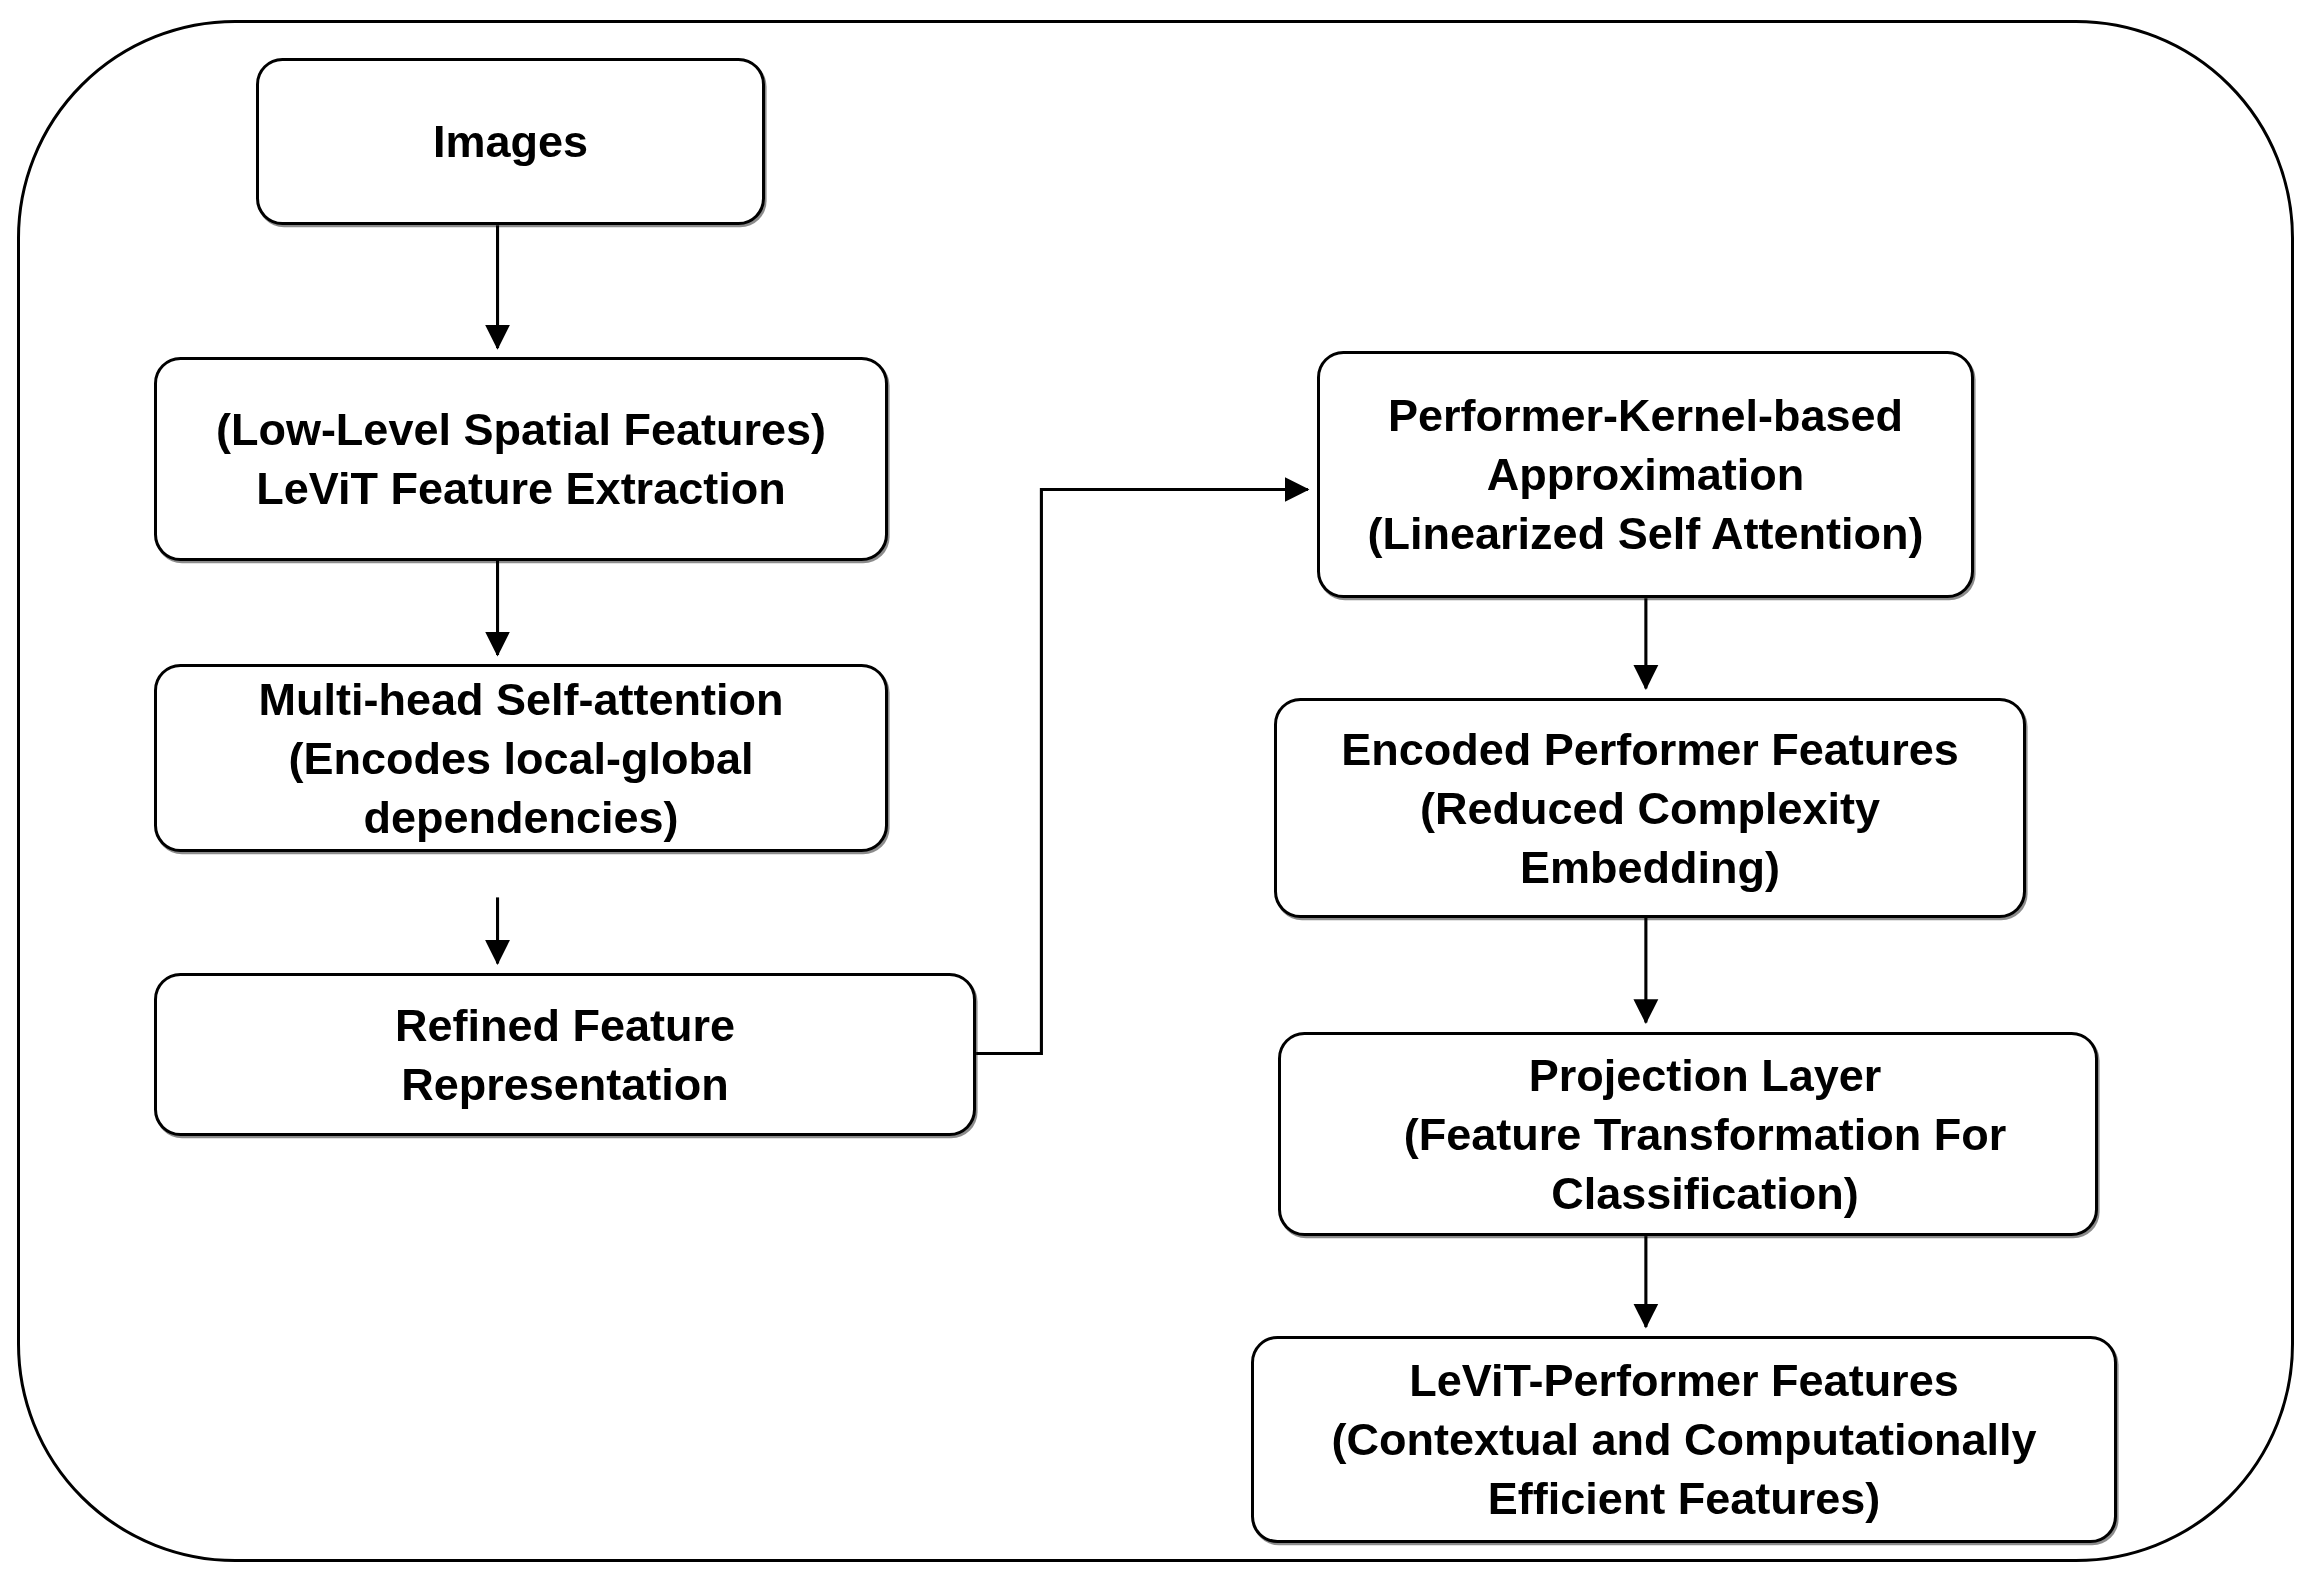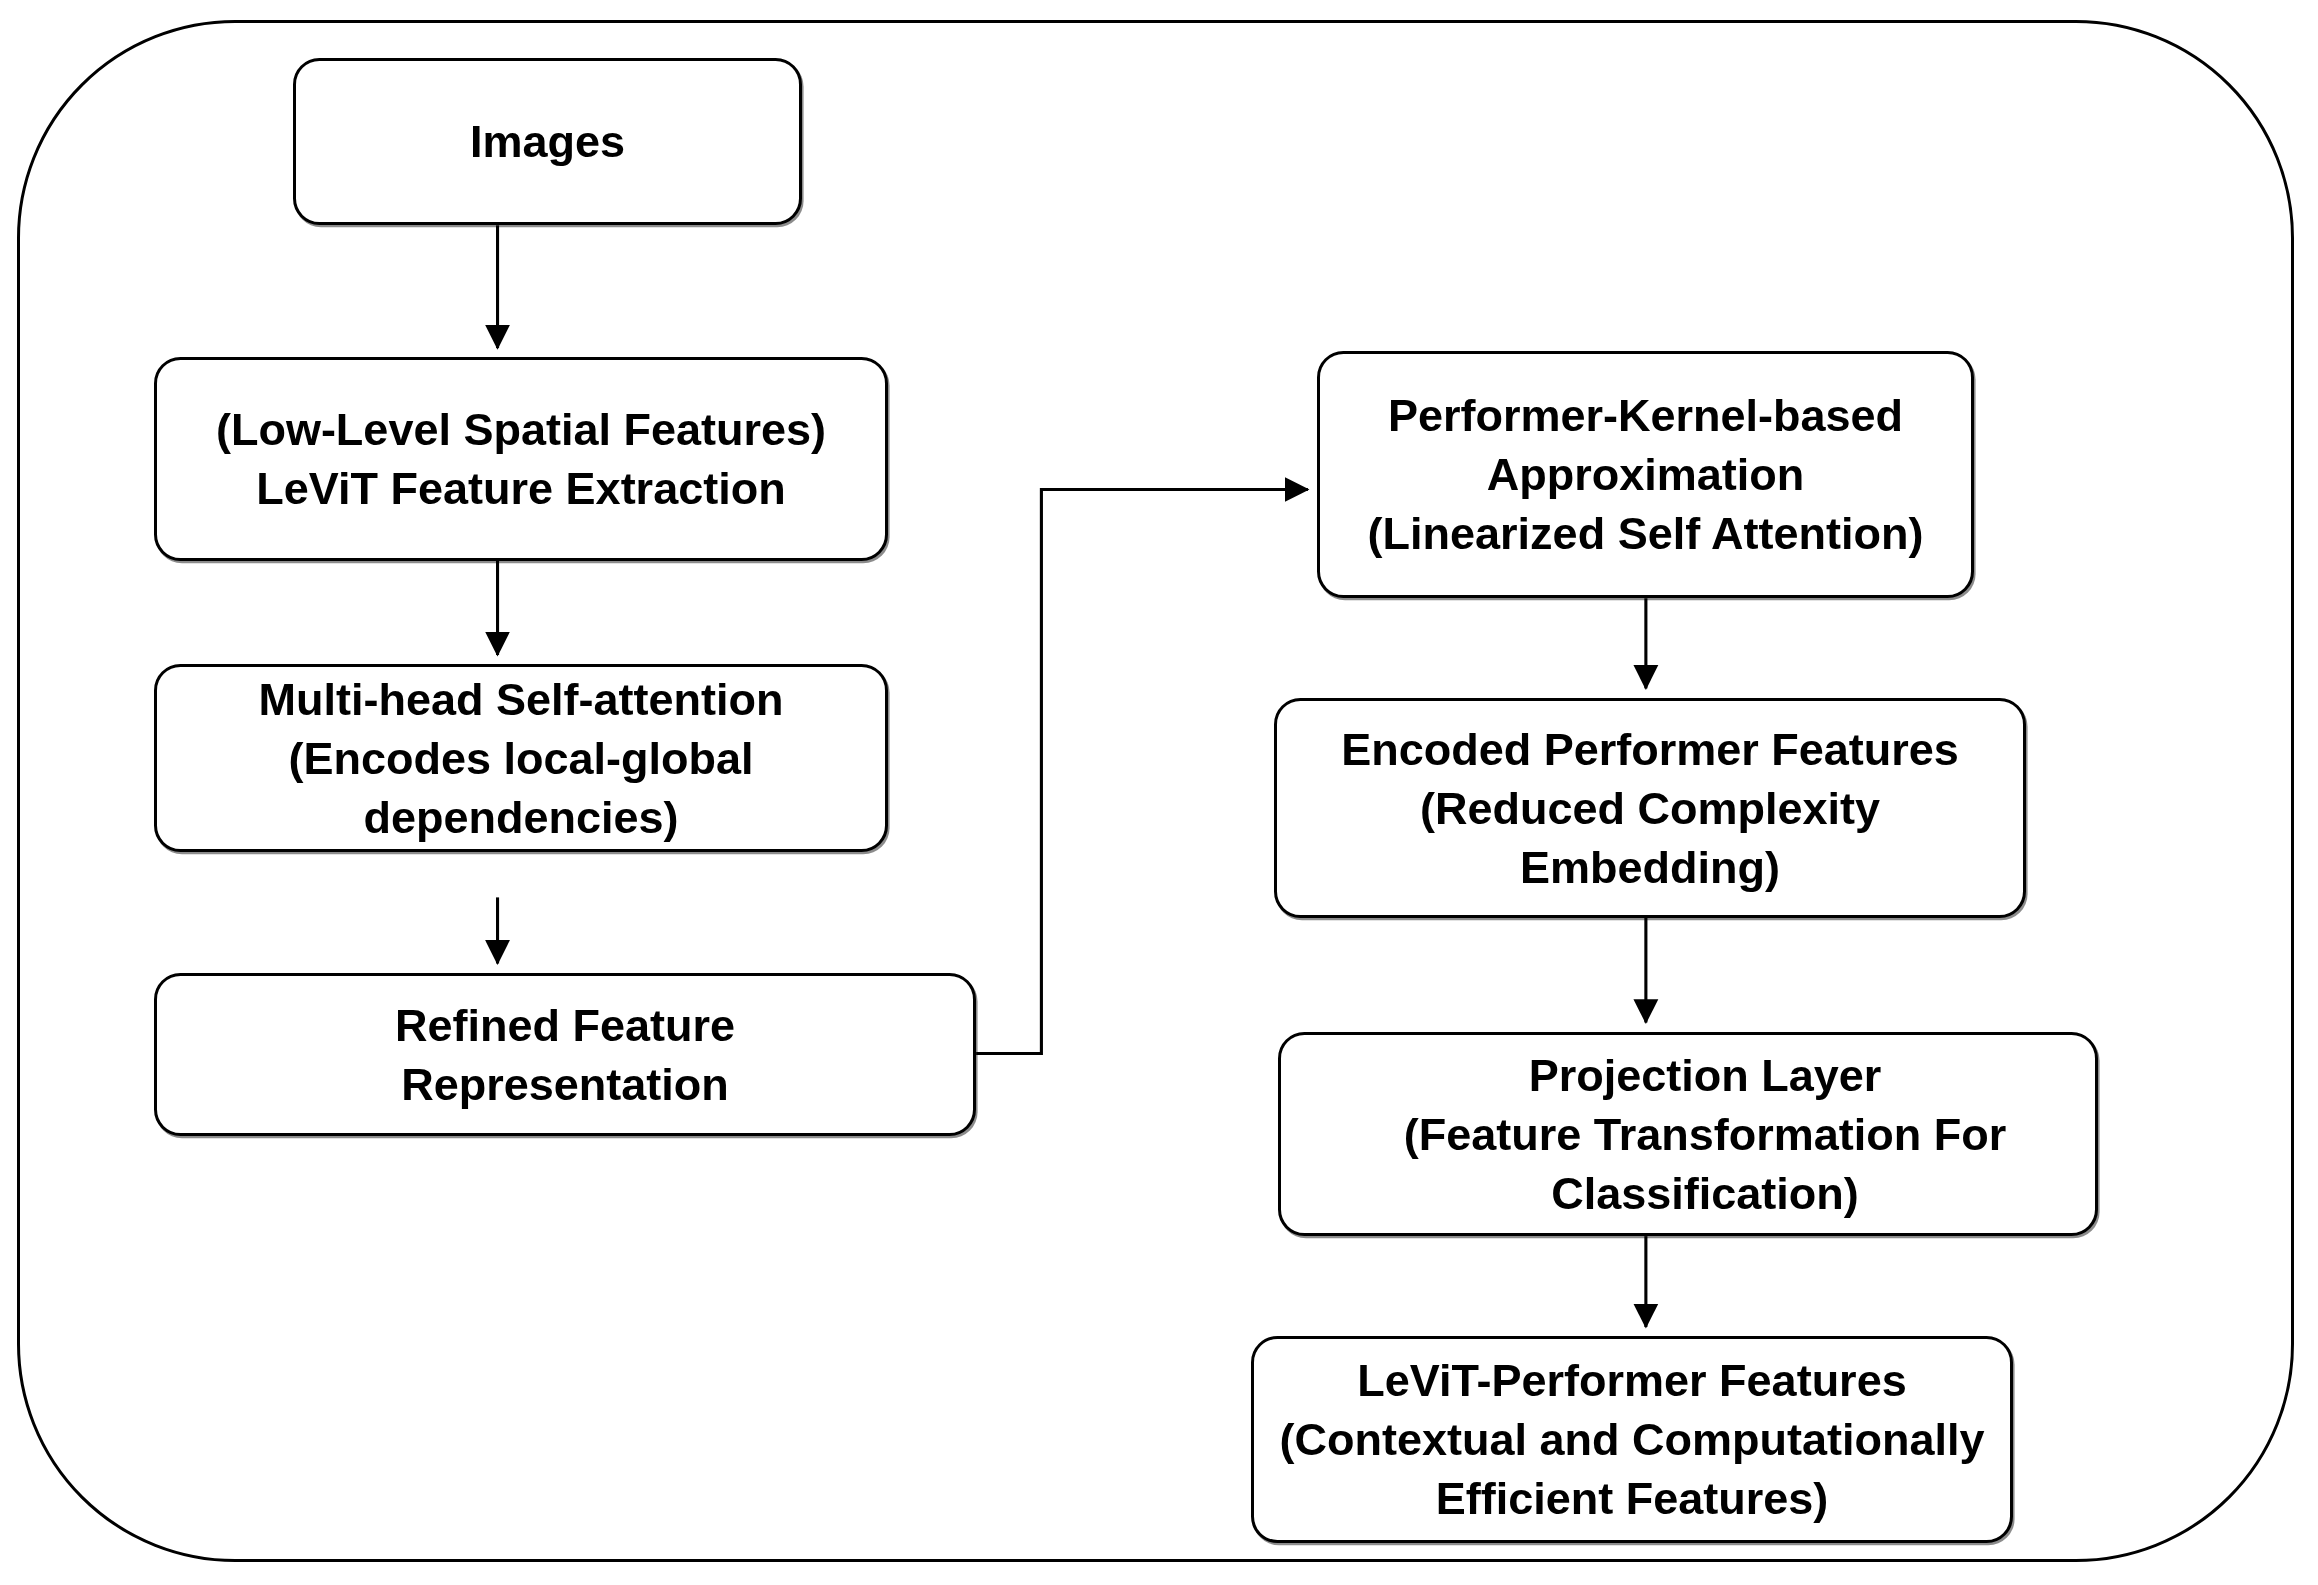--- a/index.html
+++ b/index.html
@@ -49,28 +49,28 @@
     font-size: 45px;
     line-height: 59px;
     color: #000000;
     box-shadow: 1.6px 2.3px 0 rgba(0,0,0,0.45);
   }
   .node .line {
     display: block;
     white-space: nowrap;
   }
   
-  #n-images      { left: 256px;  top: 58px;   width: 509px;  height: 167px; margin-left: 37px; }
+  #n-images      { left: 256px;  top: 58px;   width: 509px;  height: 167px; }
   #n-levit       { left: 154px;  top: 357px;  width: 734px;  height: 204px; }
   #n-mhsa        { left: 154px;  top: 664px;  width: 734px;  height: 188px; }
   #n-refined     { left: 154px;  top: 973px; width: 822px; height: 163px; justify-content: center; }
   #n-performer   { left: 1317px; top: 351px;  width: 657px;  height: 247px; }
   #n-encoded     { left: 1274px; top: 698px;  width: 752px;  height: 220px; }
   #n-projection  { left: 1278px; top: 1032px; width: 820px; height: 204px; padding-left: 34px; }
-  #n-levitperf   { left: 1251px; top: 1336px; width: 762px; height: 207px; }
+  #n-levitperf   { left: 1251px; top: 1336px; width: 866px; height: 207px; }
 </style>
 </head>
 <body>
 
 <div id="canvas">
 
   <div id="frame"></div>
 
   <svg id="edges-svg" viewBox="0 0 2984 2040" xmlns="http://www.w3.org/2000/svg">
     <defs>

